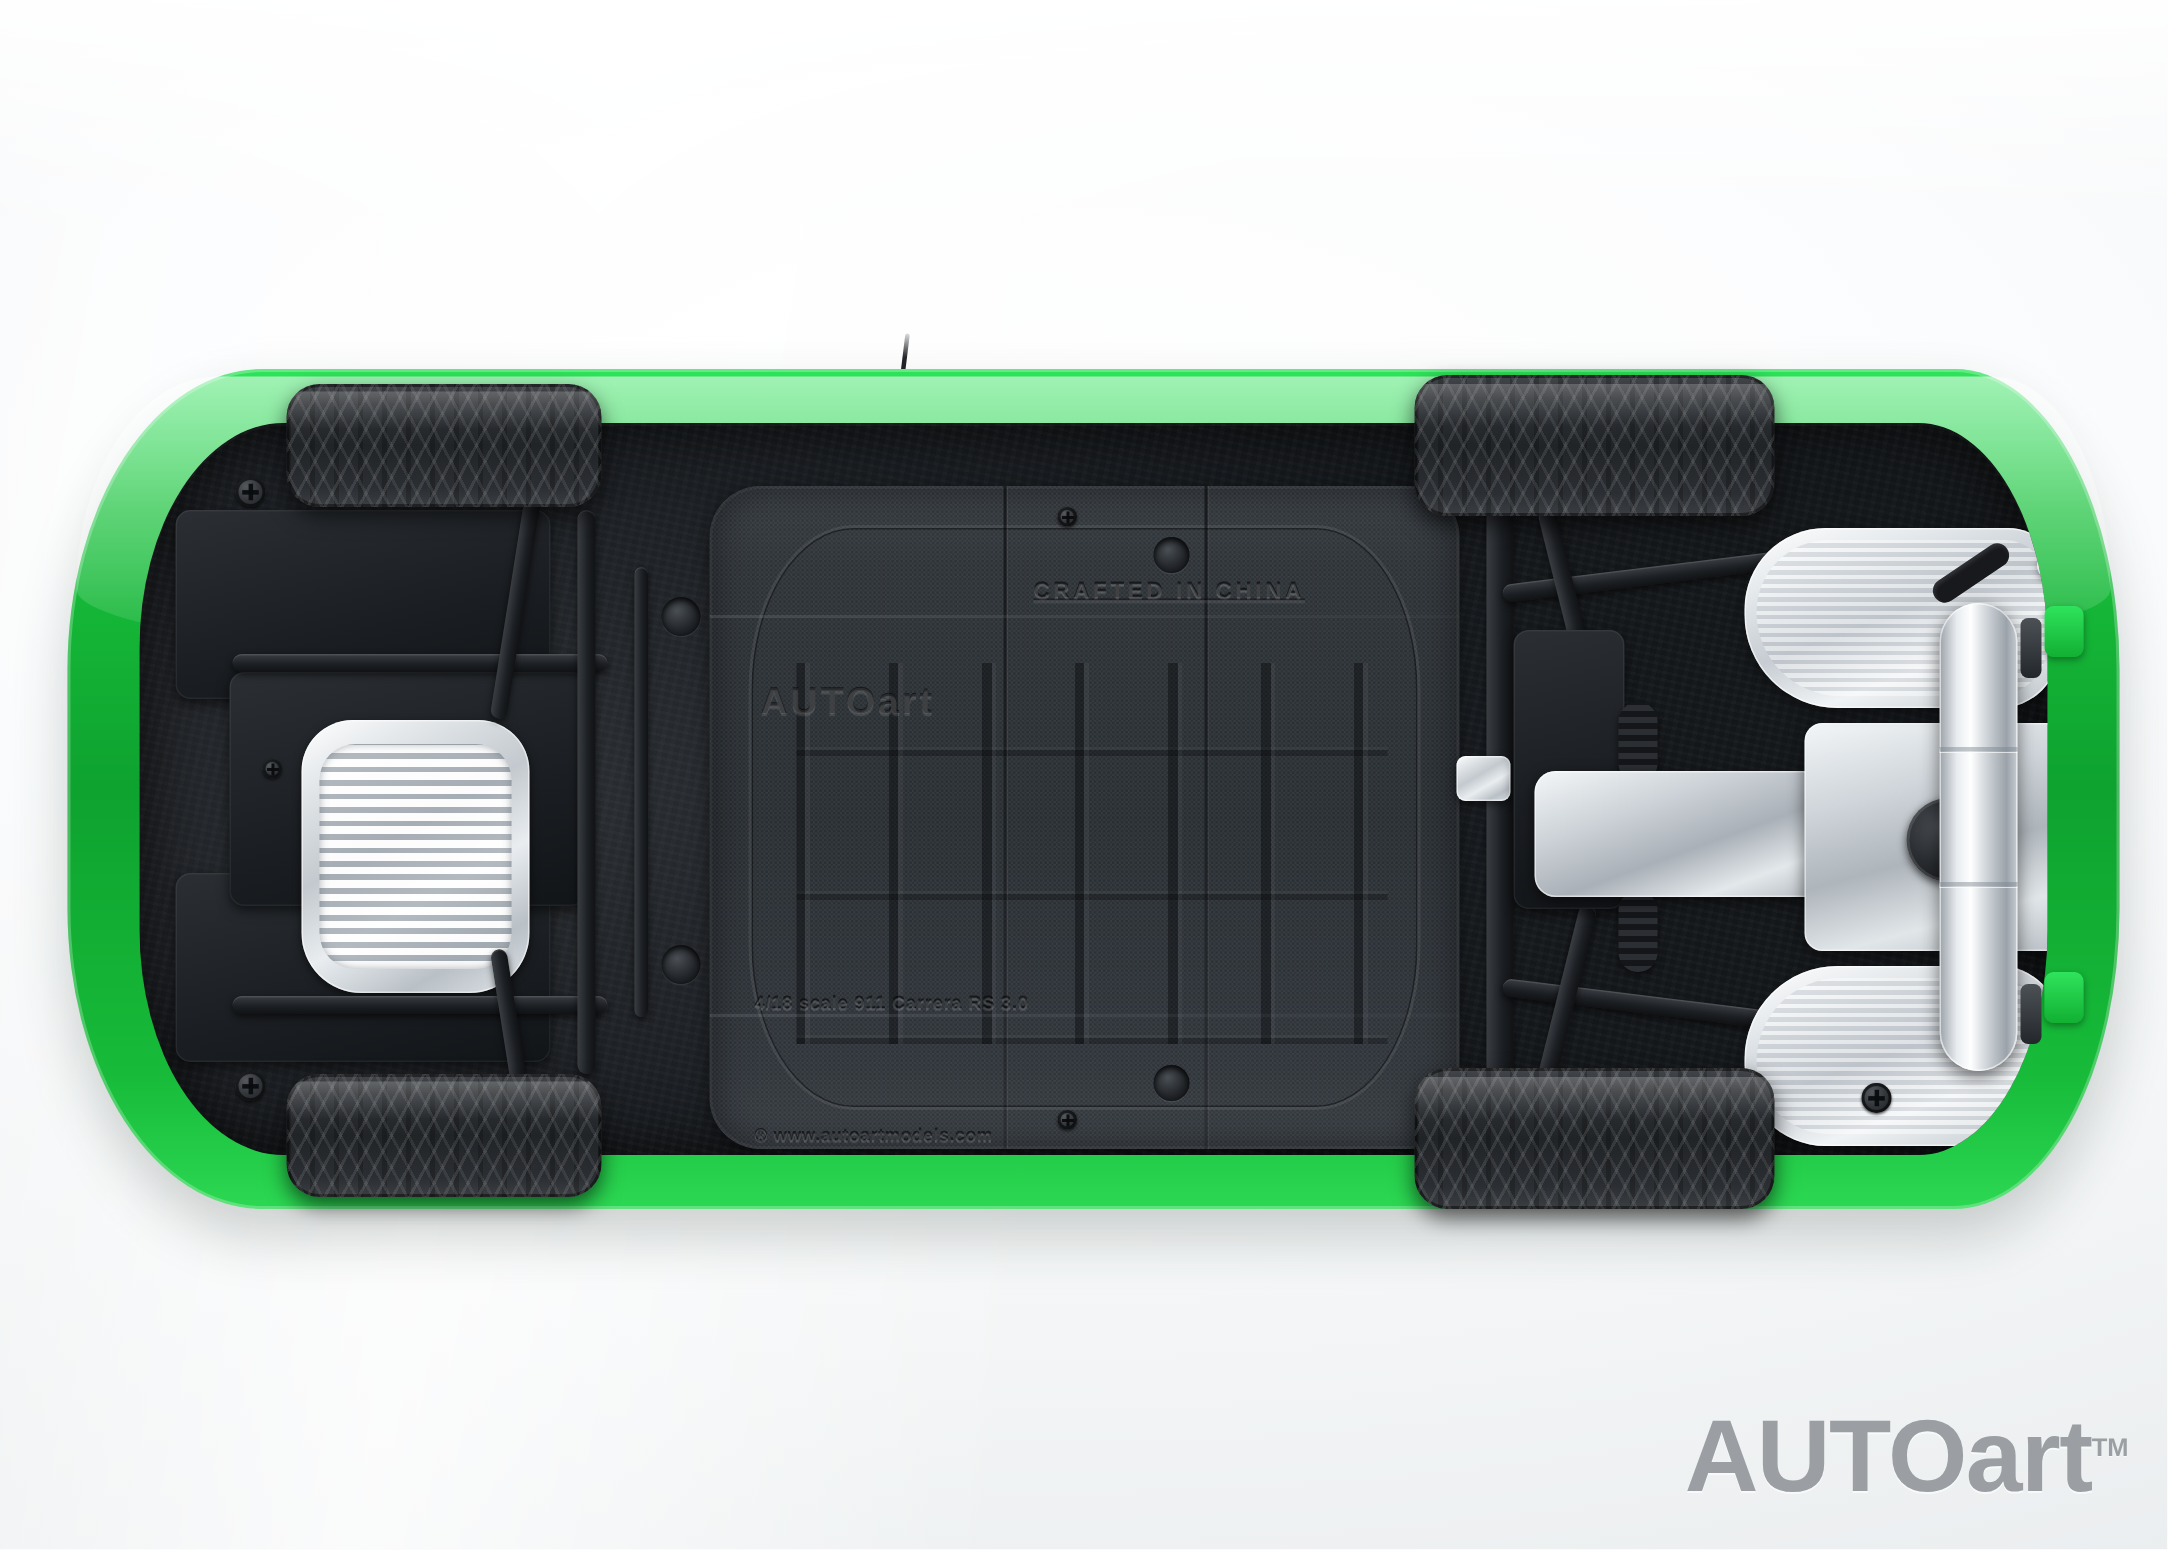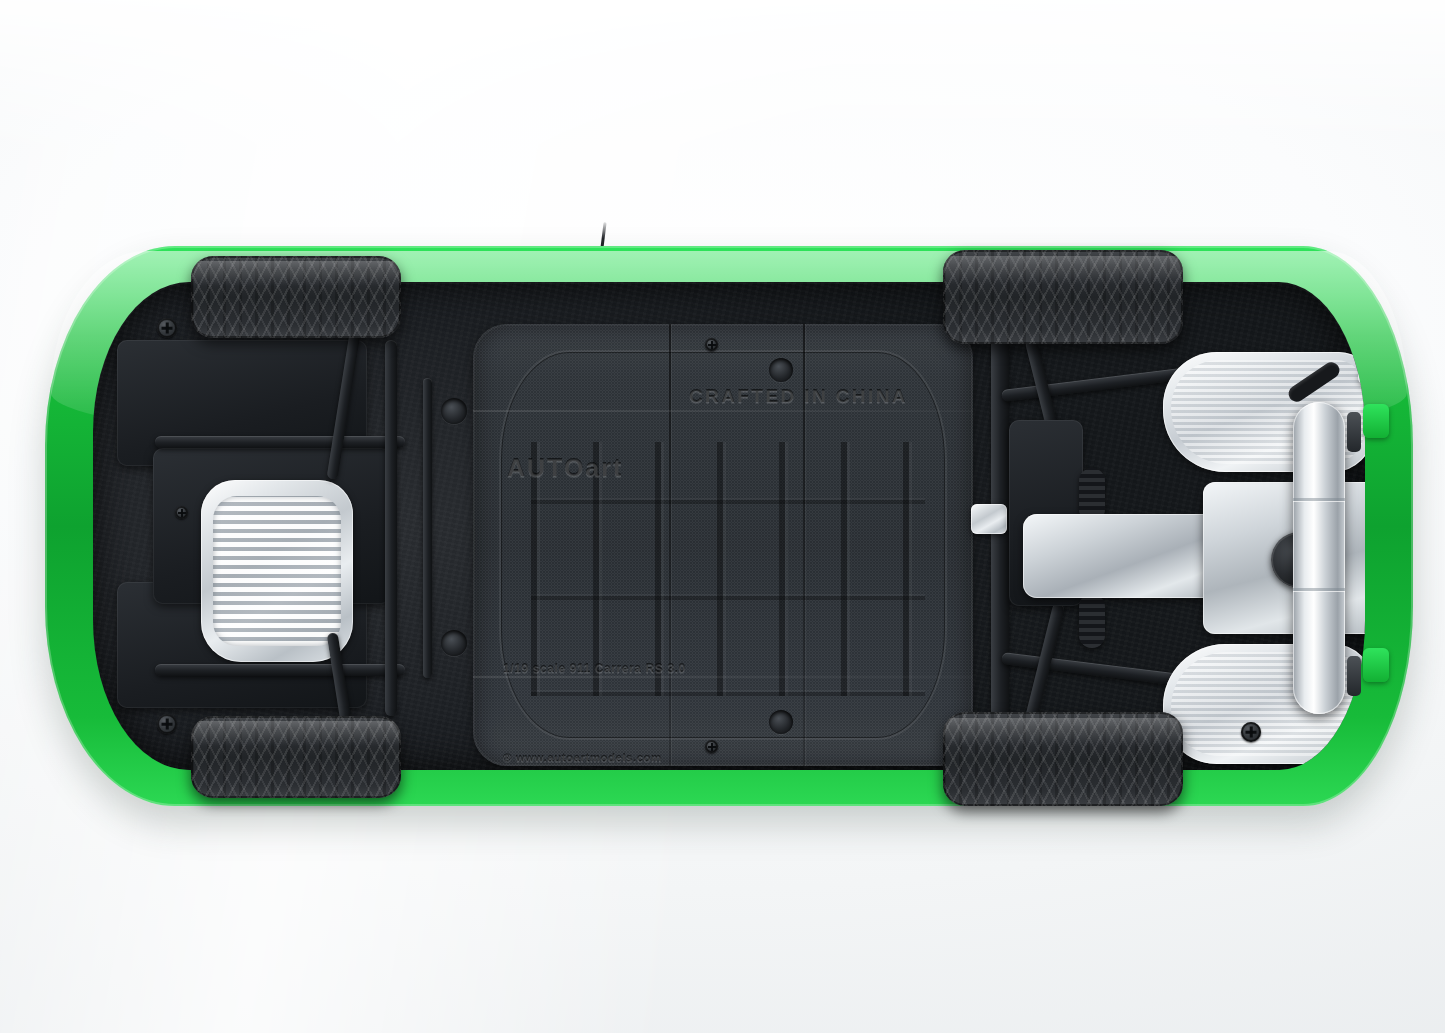--- a/index.html
+++ b/index.html
@@ -107,21 +107,21 @@
   .pan-hseam{
     position:absolute;left:0;right:0;height:2px;
     background:linear-gradient(90deg,rgba(255,255,255,.10),rgba(255,255,255,.02));
   }
   .emboss{
     position:absolute;color:rgba(255,255,255,.085);
     text-shadow:0 1px 0 rgba(255,255,255,.10), 0 -1px 0 rgba(0,0,0,.55);
     letter-spacing:1.2px;white-space:nowrap;user-select:none;
   }
   .emboss-logo{font-size:25px;font-weight:700;letter-spacing:2px;}
-  .emboss-crafted{font-size:19px;font-weight:600;letter-spacing:2.4px;}
+  .emboss-crafted{font-size:15px;font-weight:600;letter-spacing:2.4px;text-decoration:underline;}
   .emboss-model{font-size:12px;font-weight:600;letter-spacing:.6px;color:rgba(255,255,255,.07);}
   .emboss-web{font-size:11.5px;font-weight:600;letter-spacing:.5px;color:rgba(255,255,255,.06);}
 
   
   .screw{
     position:absolute;width:20px;height:20px;border-radius:50%;
     background:radial-gradient(circle at 35% 32%, #55595e 0%, #33373b 46%, #1a1d20 100%);
     box-shadow:inset 0 0 0 2px rgba(0,0,0,.6), 0 1px 2px rgba(0,0,0,.7);
   }
   .screw::before,.screw::after{
@@ -309,21 +309,21 @@
         <div class="pan-ribs"></div>
         <div class="pan-seam" style="left:196px;"></div>
         <div class="pan-seam" style="left:330px;"></div>
         <div class="pan-hseam" style="top:86px;"></div>
         <div class="pan-hseam" style="top:352px;"></div>
 
         <span class="emboss emboss-crafted" style="left:216px;top:62px;">CRAFTED IN CHINA</span>
 
         <span class="emboss emboss-logo" style="left:34px;top:130px;">AUTOart</span>
 
-        <span class="emboss emboss-model" style="left:30px;top:338px;">1/19 scale 911 Carrera RS 3.0</span>
+        <span class="emboss emboss-model" style="left:30px;top:338px;">4/18 scale 911 Carrera RS 3.0</span>
 
         <span class="emboss emboss-web" style="left:30px;top:428px;">® www.autoartmodels.com</span>
 
         <div class="screw small" style="left:232px;top:14px;"></div>
         <div class="screw small" style="left:232px;top:416px;"></div>
         <div class="hole" style="left:296px;top:34px;width:24px;height:24px;"></div>
         <div class="hole" style="left:296px;top:386px;width:24px;height:24px;"></div>
       </div>
 
       <div class="hole" style="left:348px;top:116px;width:26px;height:26px;"></div>
@@ -378,14 +378,17 @@
       <div class="tread"></div>
       <div class="tire-shine"></div>
     </div>
 
     <div class="clip" style="left:1318px;top:158px;"></div>
     <div class="clip" style="left:1318px;top:402px;"></div>
     <div class="clip-dark" style="left:1302px;top:166px;"></div>
     <div class="clip-dark" style="left:1302px;top:410px;"></div>
   </div>
 
+  <div class="watermark">
+    <span>AUTOart</span><span class="tm-mark">TM</span>
+  </div>
 
 </div>
 
 </body></html>

